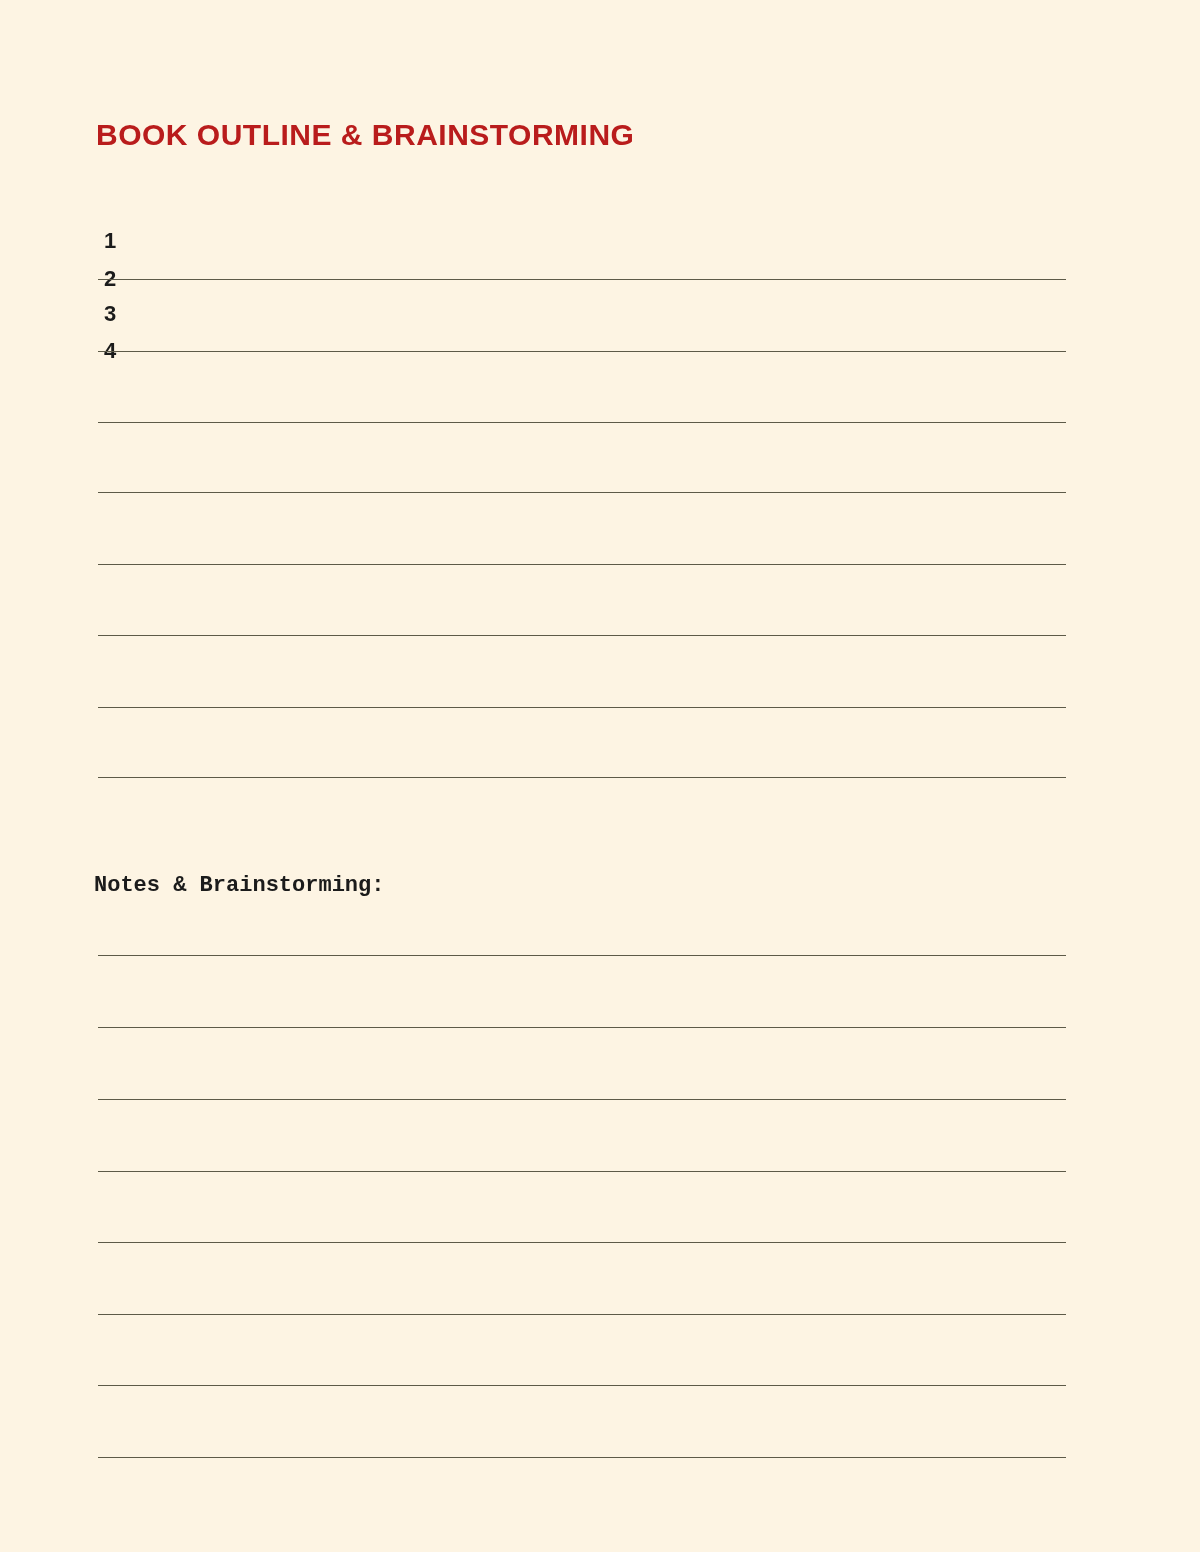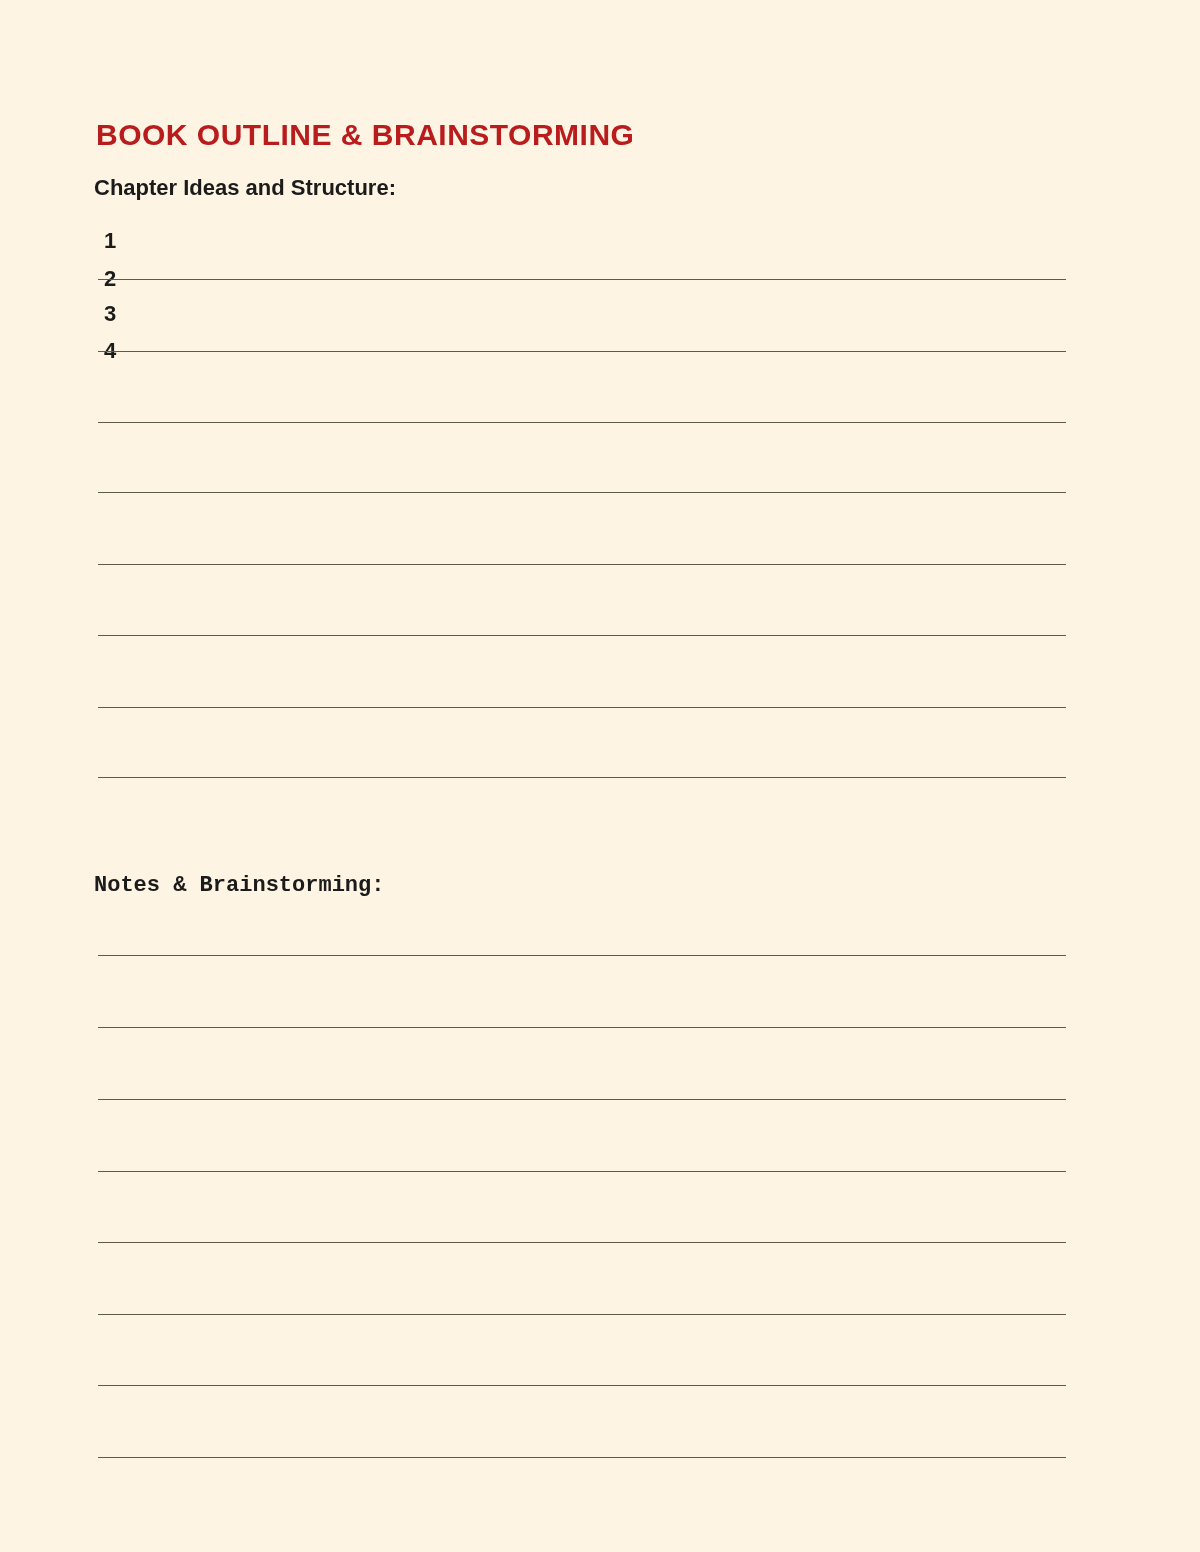--- a/index.html
+++ b/index.html
@@ -65,21 +65,20 @@
     inset: 0;
   }
 </style>
 </head>
 <body>
 
 <div class="page">
 
   <div class="title">BOOK OUTLINE &amp; BRAINSTORMING</div>
 
-  <div class="section-label chapters">Chapter Ideas and Structure:</div>
 
   <div class="numbers">
     <span class="num" style="top:230px">1</span>
     <span class="num" style="top:268px">2</span>
     <span class="num" style="top:303px">3</span>
     <span class="num" style="top:340px">4</span>
   </div>
 
   <div class="chapter-lines">
     <div class="rule" style="top:279px"></div>

